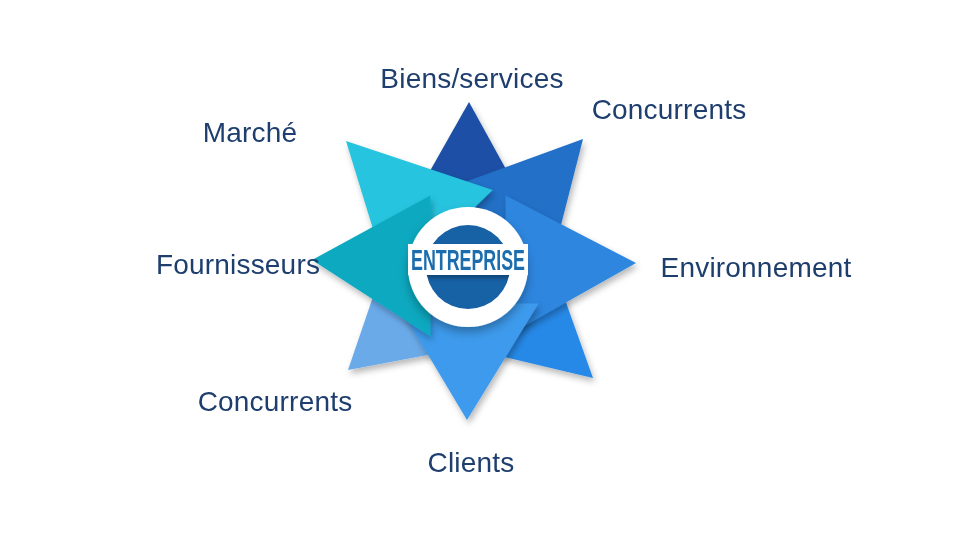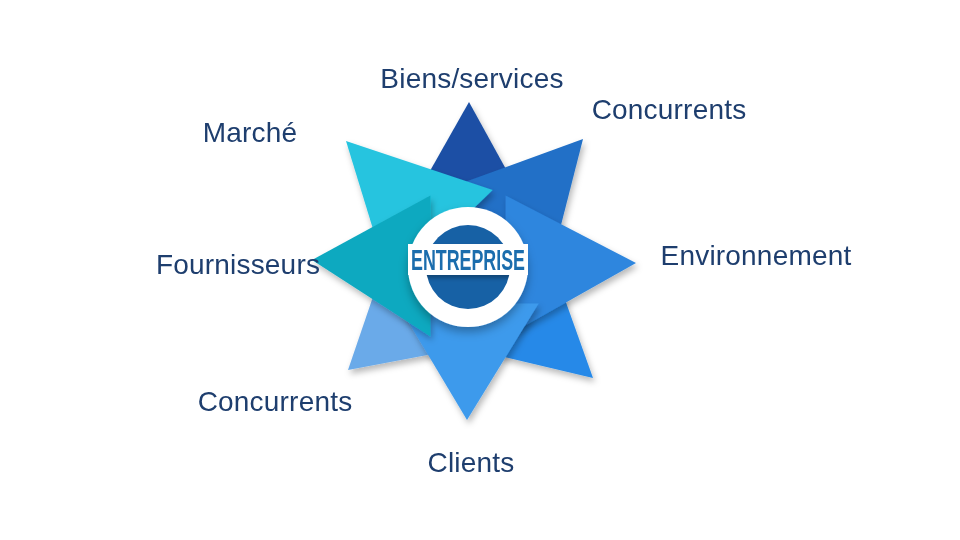--- a/index.html
+++ b/index.html
@@ -26,21 +26,21 @@
     font-size: 28px;
     font-weight: 400;
     color: #1E3E6E;
     white-space: nowrap;
     letter-spacing: 0.2px;
   }
   .lbl-biens         { left: 472px; top: 79px;  }
   .lbl-ressources    { left: 669px; top: 110px; }
   .lbl-marche        { left: 250px; top: 133px; }
   .lbl-concurrents   { left: 238px; top: 265px; }
-  .lbl-environnement { left: 756px; top: 256px; }
+  .lbl-environnement { left: 756px; top: 268px; }
   .lbl-fournisseurs  { left: 275px; top: 402px; }
   .lbl-distributeurs { left: 673px; top: 409px; }
   .lbl-clients       { left: 471px; top: 463px; }
   .center-text {
     font-family: "Liberation Sans", sans-serif;
     font-weight: bold;
   }
 </style>
 </head>
 <body>

